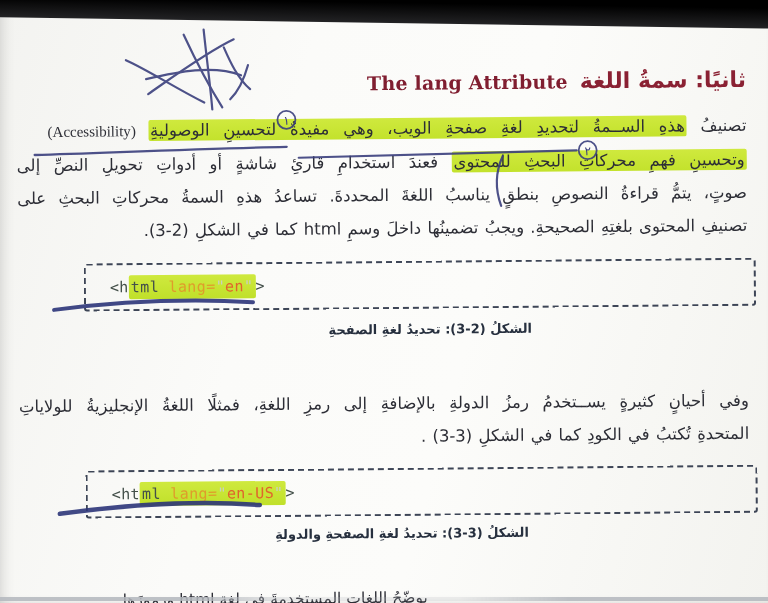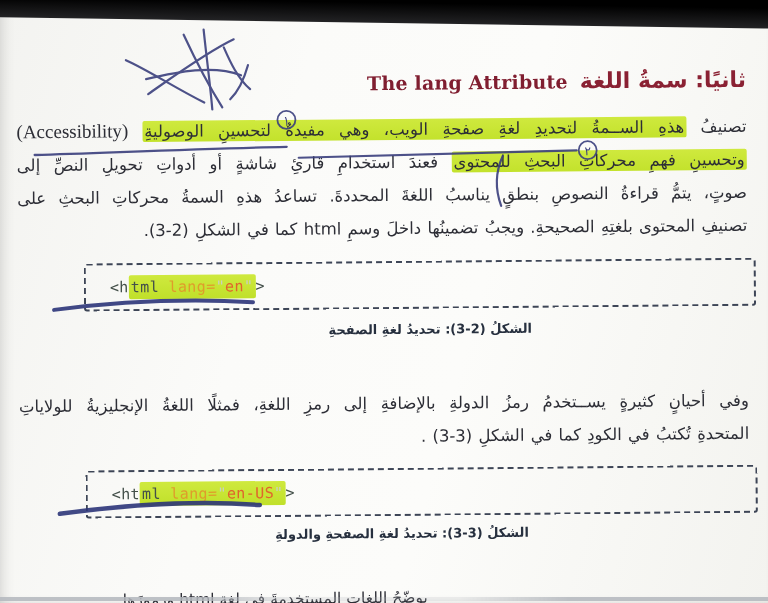--- a/index.html
+++ b/index.html
@@ -34,21 +34,21 @@
     position:absolute;right:20px;left:18px;direction:rtl;
     font-size:16.5px;color:#2d2e36;line-height:33px;word-spacing:1px;
   }
   .jline{text-align:justify;text-align-last:justify;}
   .rline{text-align:right;}
   .hl{
     background:linear-gradient(#cfe93e,#c3e22c);
     padding:1px 2px;border-radius:2px;
     box-decoration-break:clone;-webkit-box-decoration-break:clone;
   }
-  .latin{font-family:"Liberation Serif", serif;font-size:19px;}
+  .latin{font-family:"Liberation Serif", serif;font-size:15px;margin-left:31px;}
   .codebox{
     position:absolute;left:84px;width:668px;height:44px;
     border:2px dashed #3d4556;border-radius:3px;
     display:flex;align-items:center;
   }
   .codebox.first{top:261px;}
   .codebox.second{top:468px;}
   .code{
     font-family:"DejaVu Sans Mono", monospace;font-size:15px;letter-spacing:.4px;
     padding-left:24px;direction:ltr;white-space:pre;

